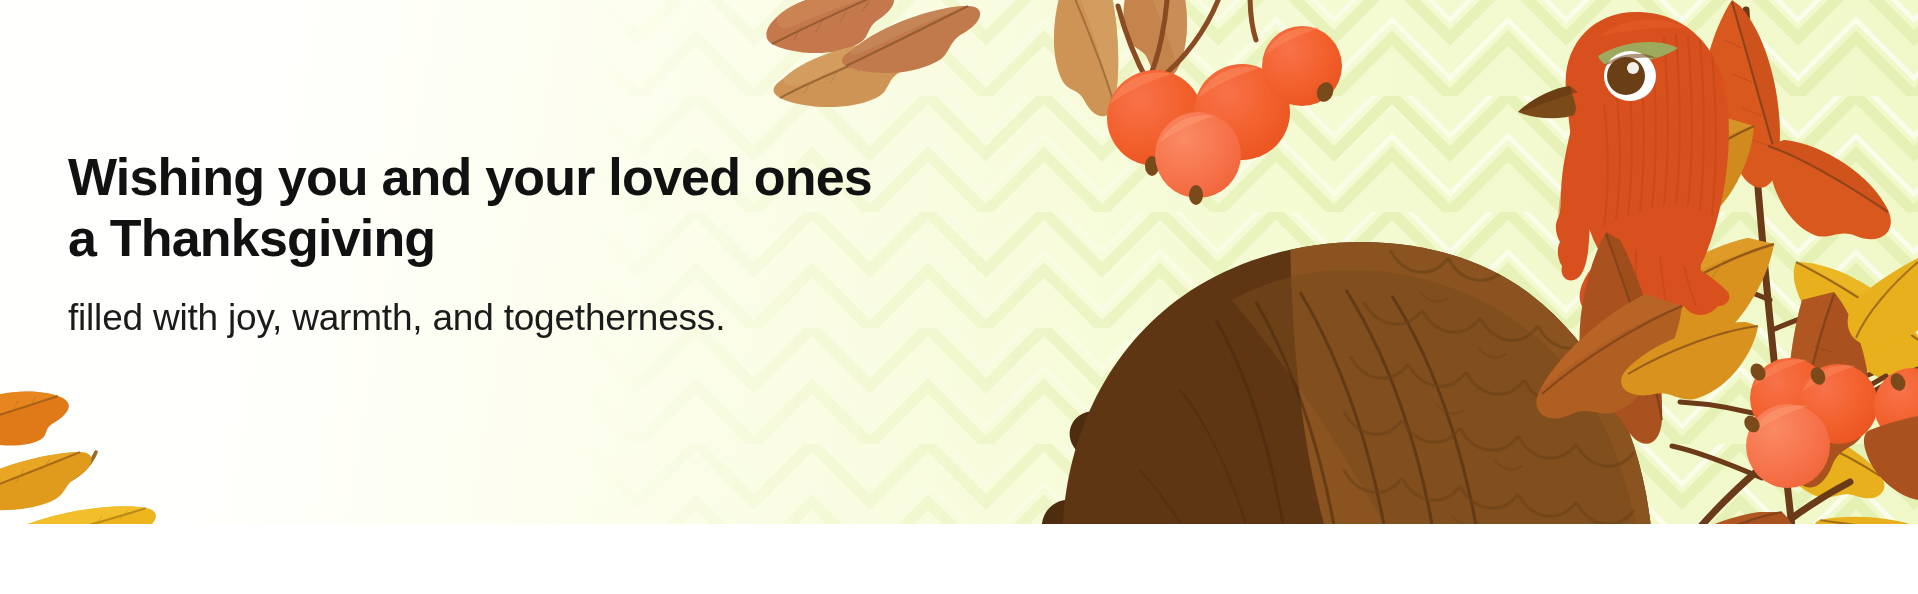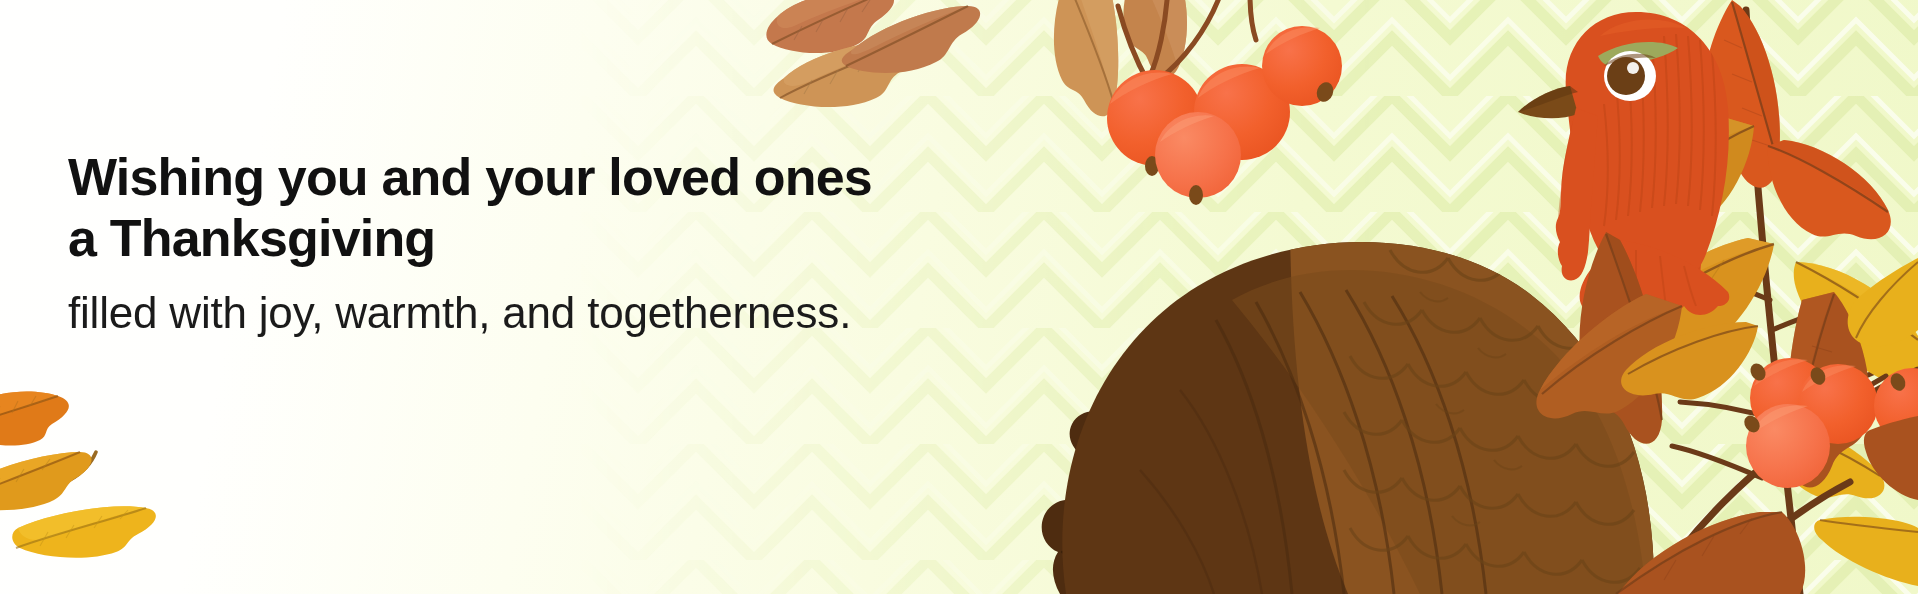--- a/index.html
+++ b/index.html
@@ -7,21 +7,21 @@
   html, body {
     width:1918px; height:594px;
     overflow:hidden;
     font-family:"Liberation Sans", sans-serif;
     background:#ffffff;
   }
 
   .banner {
     position:relative;
     width:1918px;
-    height:594px;
+    height:524px;
     overflow:hidden;
     background:linear-gradient(100deg,
         #FFFFFE 0%, #FFFFFD 14%, #FDFEF0 30%,
         #F9FCE0 48%, #F4FAD2 66%, #F2F9CD 82%, #F0F8C9 100%);
   }
 
   
   .chevron-layer {
     position:absolute;
     inset:0;
@@ -38,22 +38,22 @@
   }
   .headline {
     font-size:52px;
     font-weight:700;
     line-height:1.17;
     letter-spacing:-0.8px;
     color:#111111;
     white-space:pre-line;
   }
   .subtitle {
-    margin-top:16px;
-    font-size:44px;
+    margin-top:26px;
+    font-size:37px;
     font-weight:400;
     line-height:1.25;
     letter-spacing:-0.2px;
     color:#1b1b1b;
   }
 
   
   .art {
     position:absolute;
     top:0; left:0;

